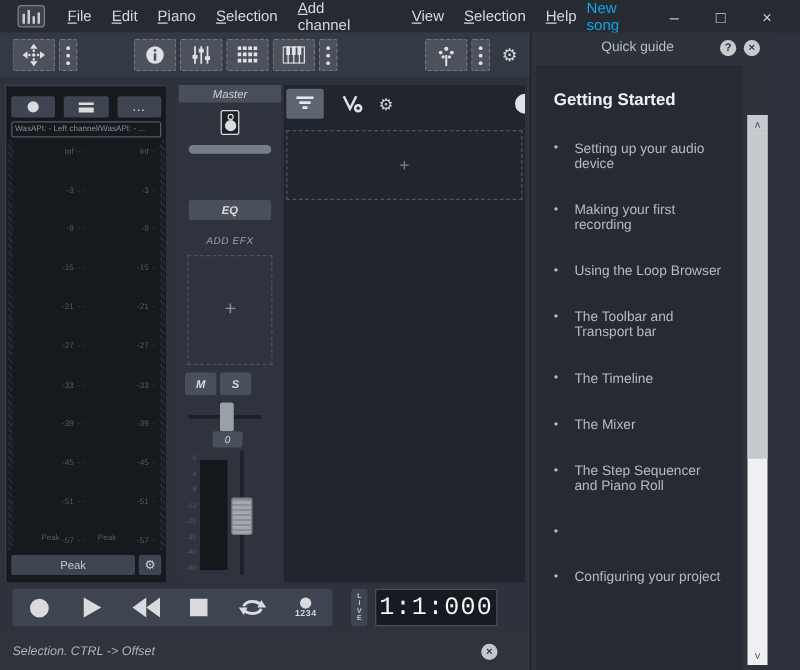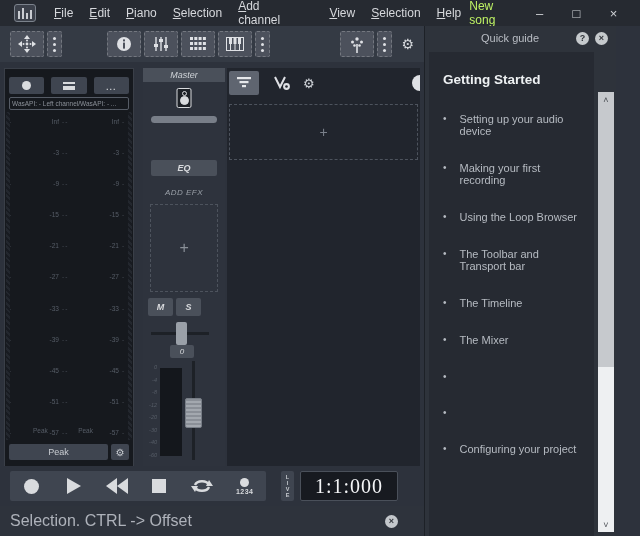--- a/index.html
+++ b/index.html
@@ -10,21 +10,21 @@
           background-size:4px 4px; }
 
   
   .titlebar { height:26px; background:#262a31; display:flex; align-items:center; color:#d6d8dc; }
   .app-icon { width:22px; height:18px; margin:0 10px 0 14px; background:#3c414b; border:1px solid #7b828c;
               border-radius:3px; display:flex; align-items:flex-end; justify-content:center; gap:2px; padding:2px 3px; }
   .app-icon i { width:2px; background:#c9ccd1; display:block; }
   .menu-item { font-size:12px; padding:0 8px; cursor:default; }
   .menu-item::first-letter { text-decoration:underline; }
   .menu-item:nth-child(6) { margin-left:22px; }
-  .win-title { font-size:12px; color:#bef264; margin:0 auto; }
+  .win-title { font-size:12px; color:#0ea5e9; margin:0 auto; }
   .menus { display:flex; align-items:center; }
   .win-btns { display:flex; align-items:center; gap:0; margin-right:8px; }
   .win-btn { width:37px; height:26px; display:flex; align-items:center; justify-content:center;
              color:#cfd2d6; font-size:13px; }
 
   
   .app-row { display:flex; height:510px; }
   .main-col { width:424px; display:flex; flex-direction:column; background:#2d323c; }
 
   
@@ -140,26 +140,26 @@
   .tr-rw i { width:0; height:0; border-right:11px solid #d9dbde; border-top:8px solid transparent; border-bottom:8px solid transparent; }
   .tr-stop { width:14px; height:14px; background:#d9dbde; }
   .tr-count { display:flex; flex-direction:column; align-items:center; }
   .tr-count .dot { width:9px; height:9px; border-radius:50%; background:#d9dbde; }
   .tr-count .nums { font-size:7px; font-weight:bold; color:#d9dbde; margin-top:1px; letter-spacing:0.5px; }
   .live-btn { position:absolute; left:281px; top:5px; width:13px; height:30px; background:#3f4550; border-radius:2px;
               color:#c8ccd1; font-size:5.5px; font-weight:bold; display:flex; align-items:center; justify-content:center;
               writing-mode:vertical-lr; text-orientation:upright; letter-spacing:0; }
   .time-display { position:absolute; left:300px; top:5px; width:98px; height:30px; background:#171a20;
                   border:1px solid #4a505a; border-radius:2px; color:#f4f5f7;
-                  font-family:Liberation Serif, serif; font-size:20px; display:flex; align-items:center;
+                  font-family:Liberation Mono, monospace; font-size:20px; display:flex; align-items:center;
                   justify-content:center; letter-spacing:1px; }
 
   
   .statusbar { height:30px; background:#2e333c; display:flex; align-items:center; padding:0 10px; }
-  .status-text { font-size:16px; color:#aeb2ba; }
+  .status-text { font-size:10px; color:#aeb2ba;font-style:italic; }
   .status-close { margin-left:auto; margin-right:16px; width:13px; height:13px; border-radius:50%; background:#c3c7cb;
                   color:#2e3238; font-size:9px; font-weight:bold; display:flex; align-items:center; justify-content:center; line-height:1; }
 </style>
 </head>
 <body>
 
 <div class="titlebar">
   <div class="app-icon">
       <i style="height:8px"></i>
       <i style="height:11px"></i>
@@ -518,20 +518,21 @@
         <div class="guide-item">
           <span class="bullet">•</span>
           <span>The Timeline</span>
         </div>
         <div class="guide-item">
           <span class="bullet">•</span>
           <span>The Mixer</span>
         </div>
         <div class="guide-item">
           <span class="bullet">•</span>
+          <span>The Step Sequencer and Piano Roll</span>
         </div>
         <div class="guide-item">
           <span class="bullet">•</span>
         </div>
         <div class="guide-item">
           <span class="bullet">•</span>
           <span>Configuring your project</span>
         </div>
       </div>
     <div class="gscroll">

